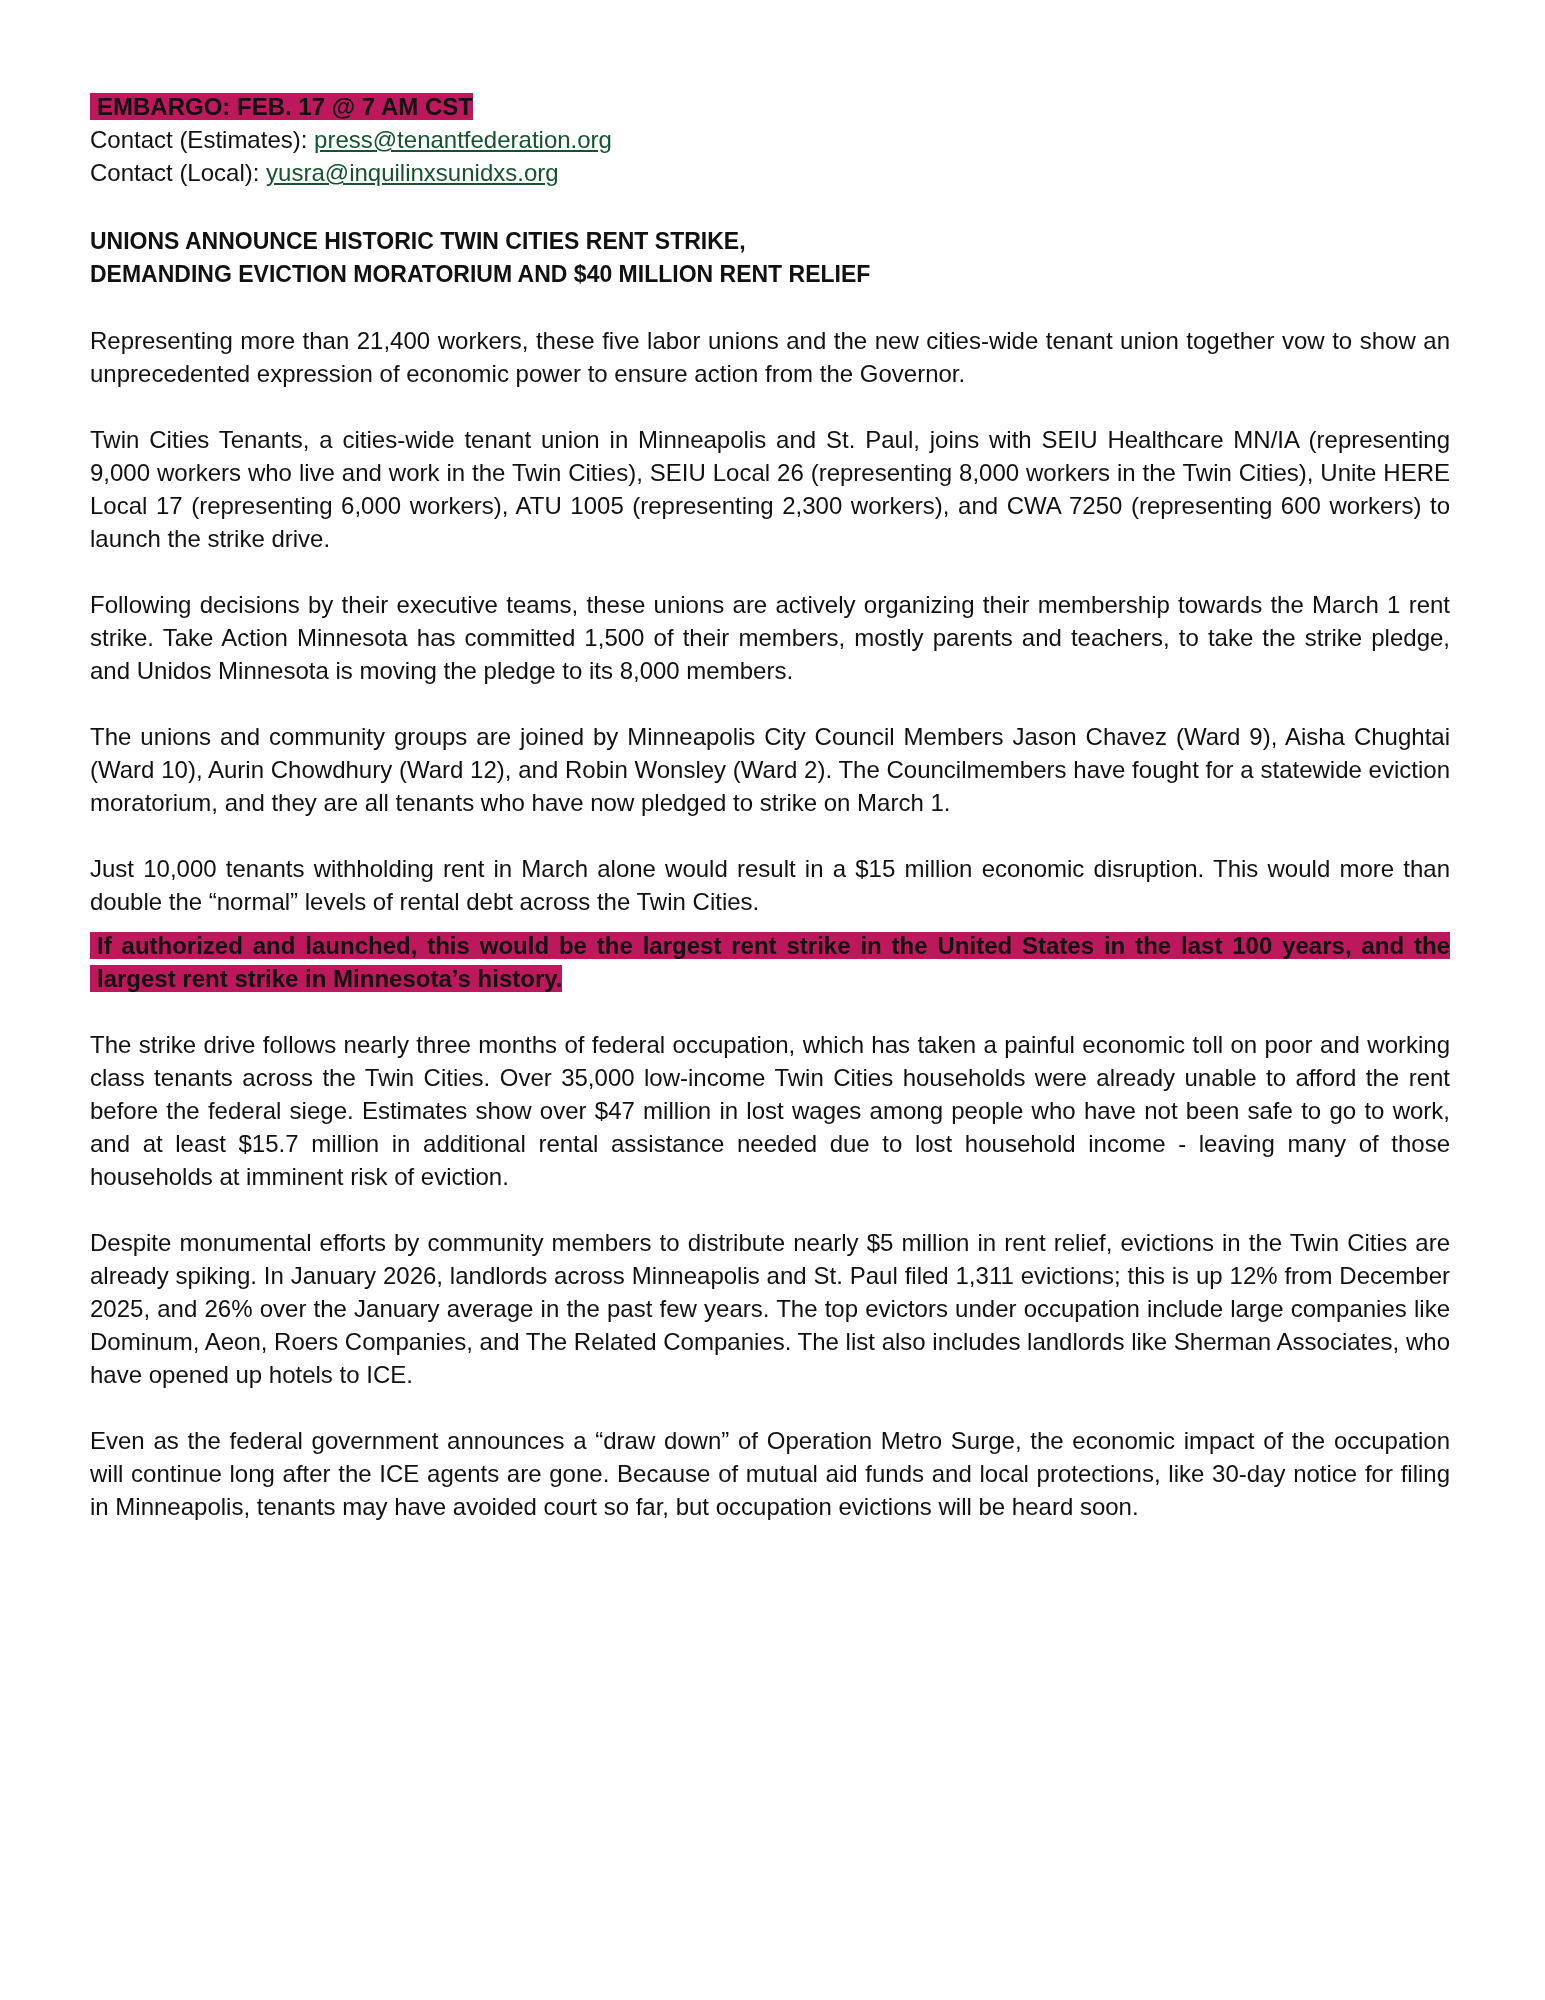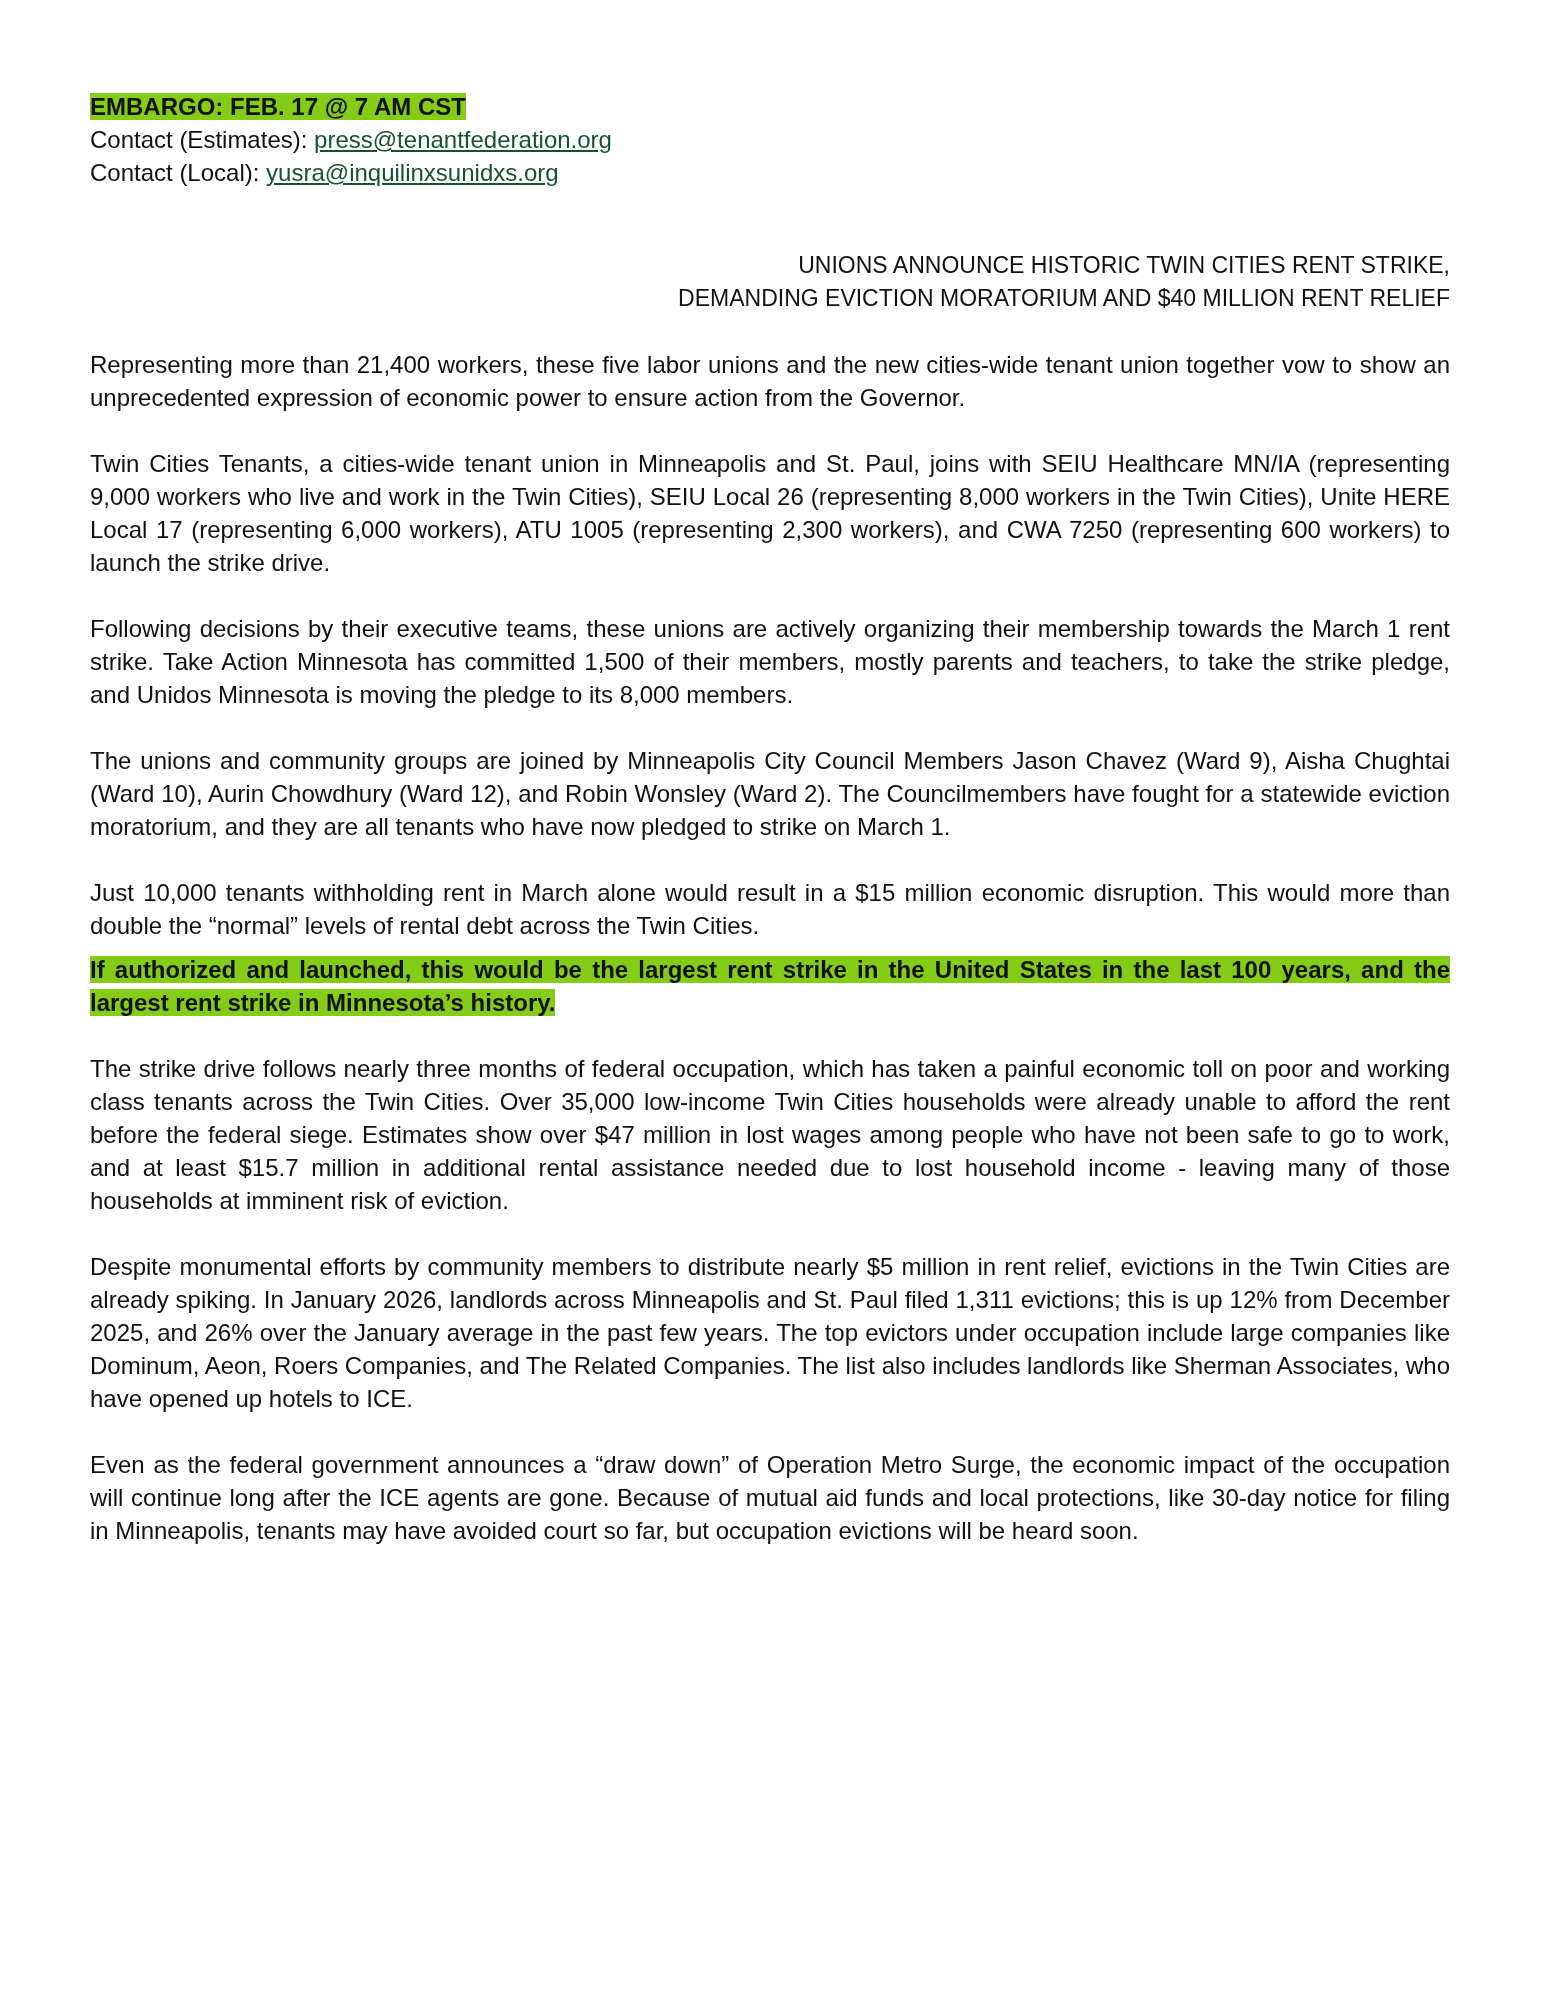--- a/index.html
+++ b/index.html
@@ -15,40 +15,41 @@
       font-family: "Liberation Sans", "DejaVu Sans", sans-serif;
       color: #111111;
     }
     .page {
       position: absolute;
       left: 90px;
       top: 90px;
       width: 1360px;
     }
     .hl {
-      background: #84cc16;
+      background: #be185d;
+      padding-left: 7px;
     }
     .embargo {
       font-weight: bold;
       font-size: 24px;
       line-height: 33px;
       display: inline;
     }
     .contact-line {
       font-size: 24px;
       line-height: 33px;
     }
     .contact-line a {
       color: #14532d;
       text-decoration: underline;
     }
     .headline {
-      margin-top: 60px;
-      text-align: right;
-      font-weight: normal;
+      margin-top: 36px;
+      text-align: left;
+      font-weight: bold;
       font-size: 23px;
       line-height: 33px;
     }
     p {
       margin: 0;
       font-size: 24px;
       line-height: 33px;
       text-align: justify;
     }
     .para {

